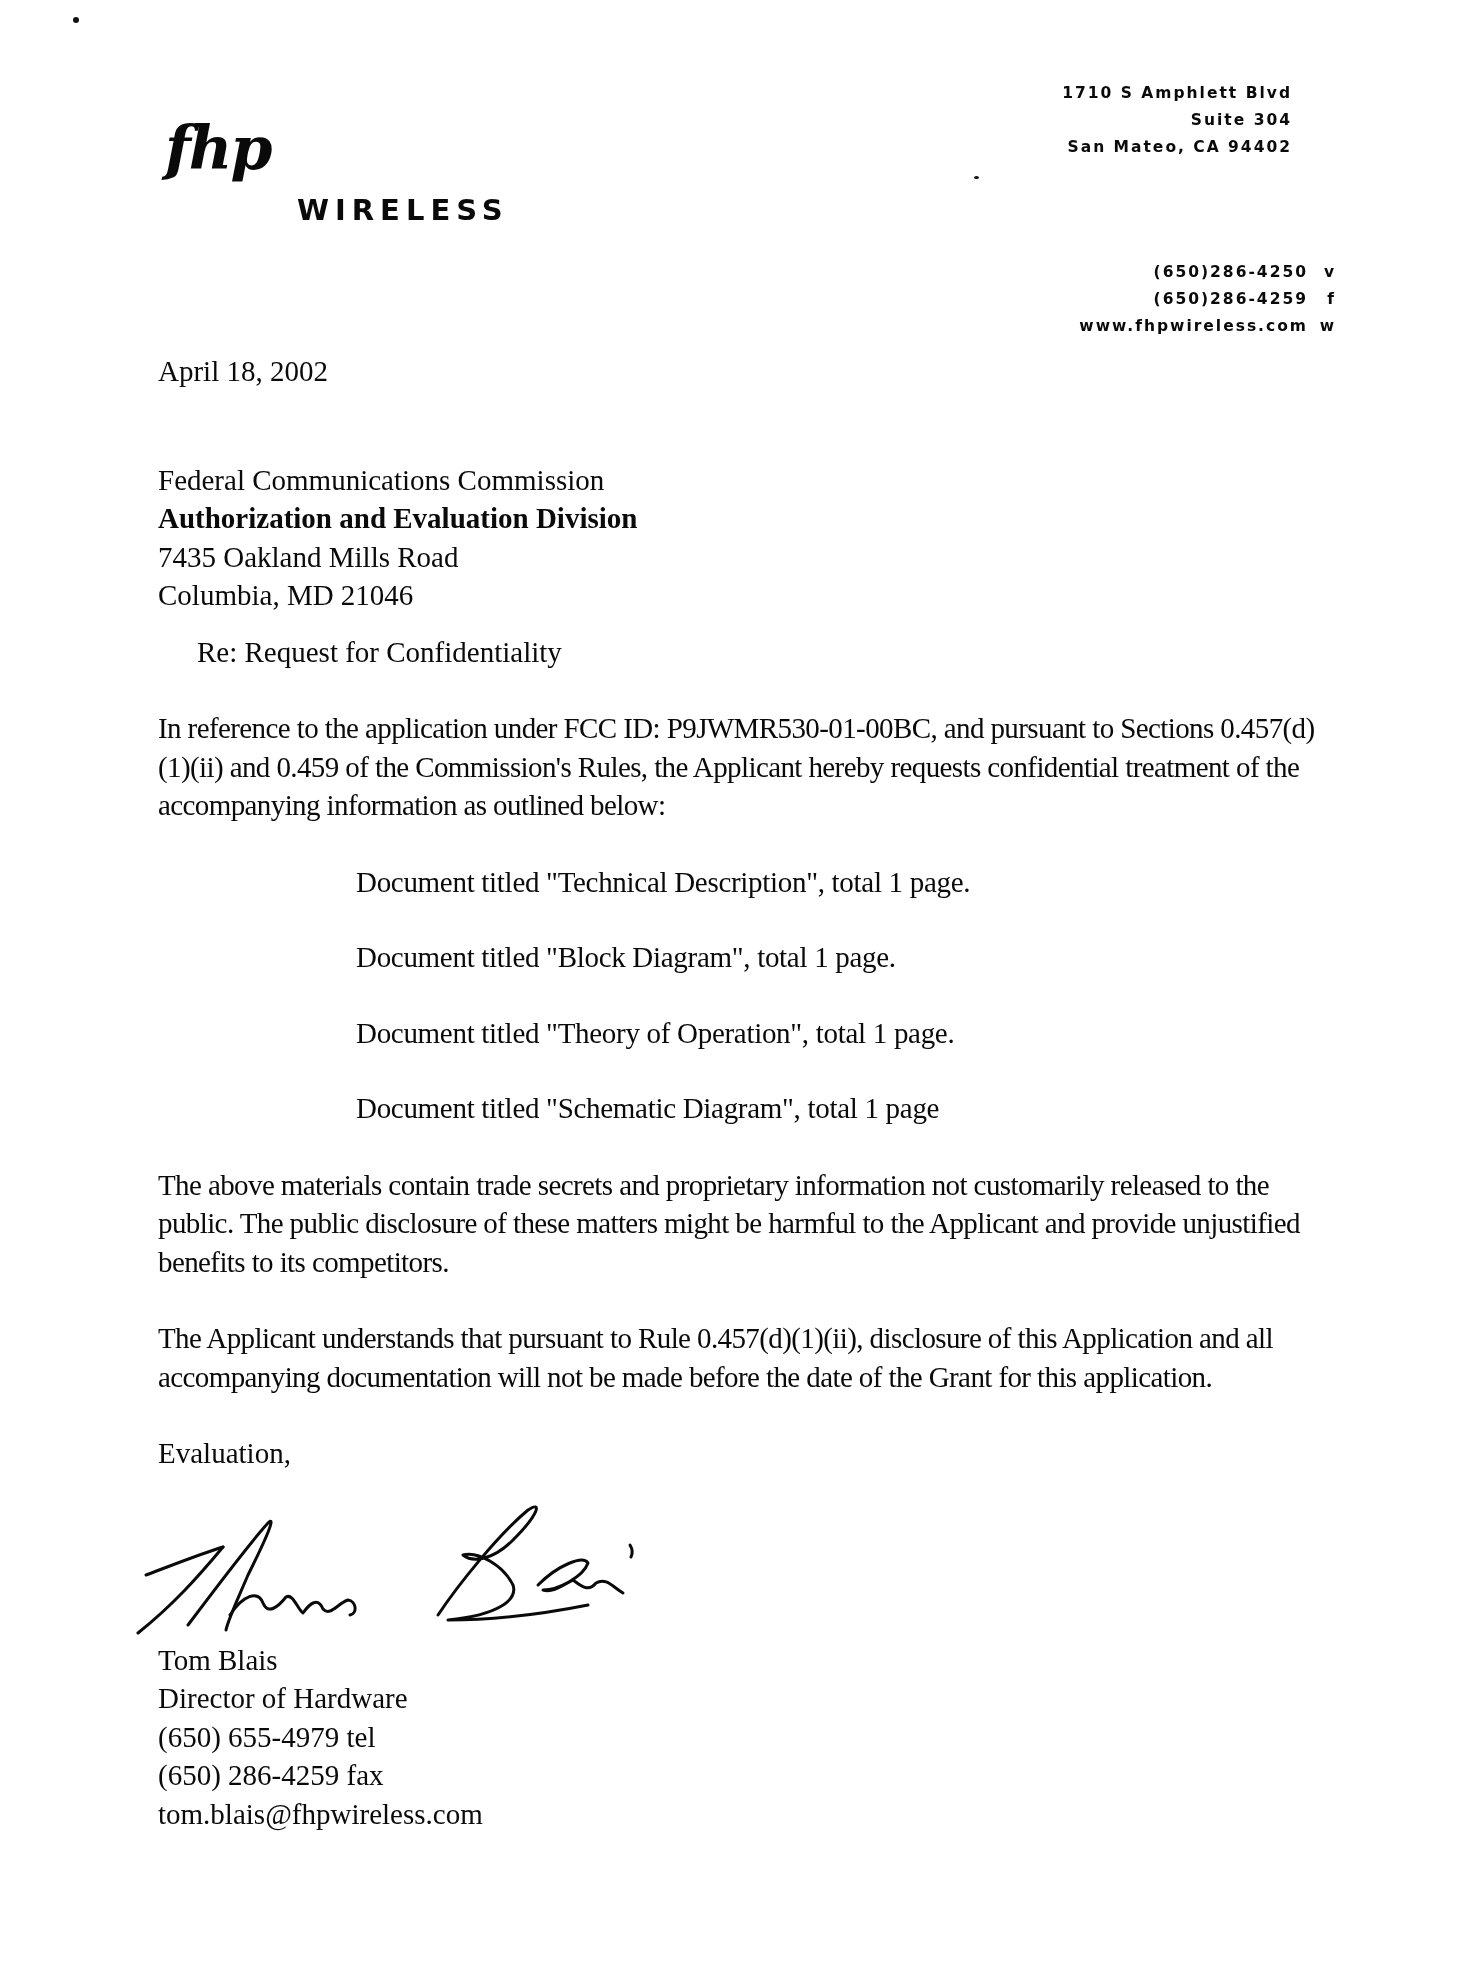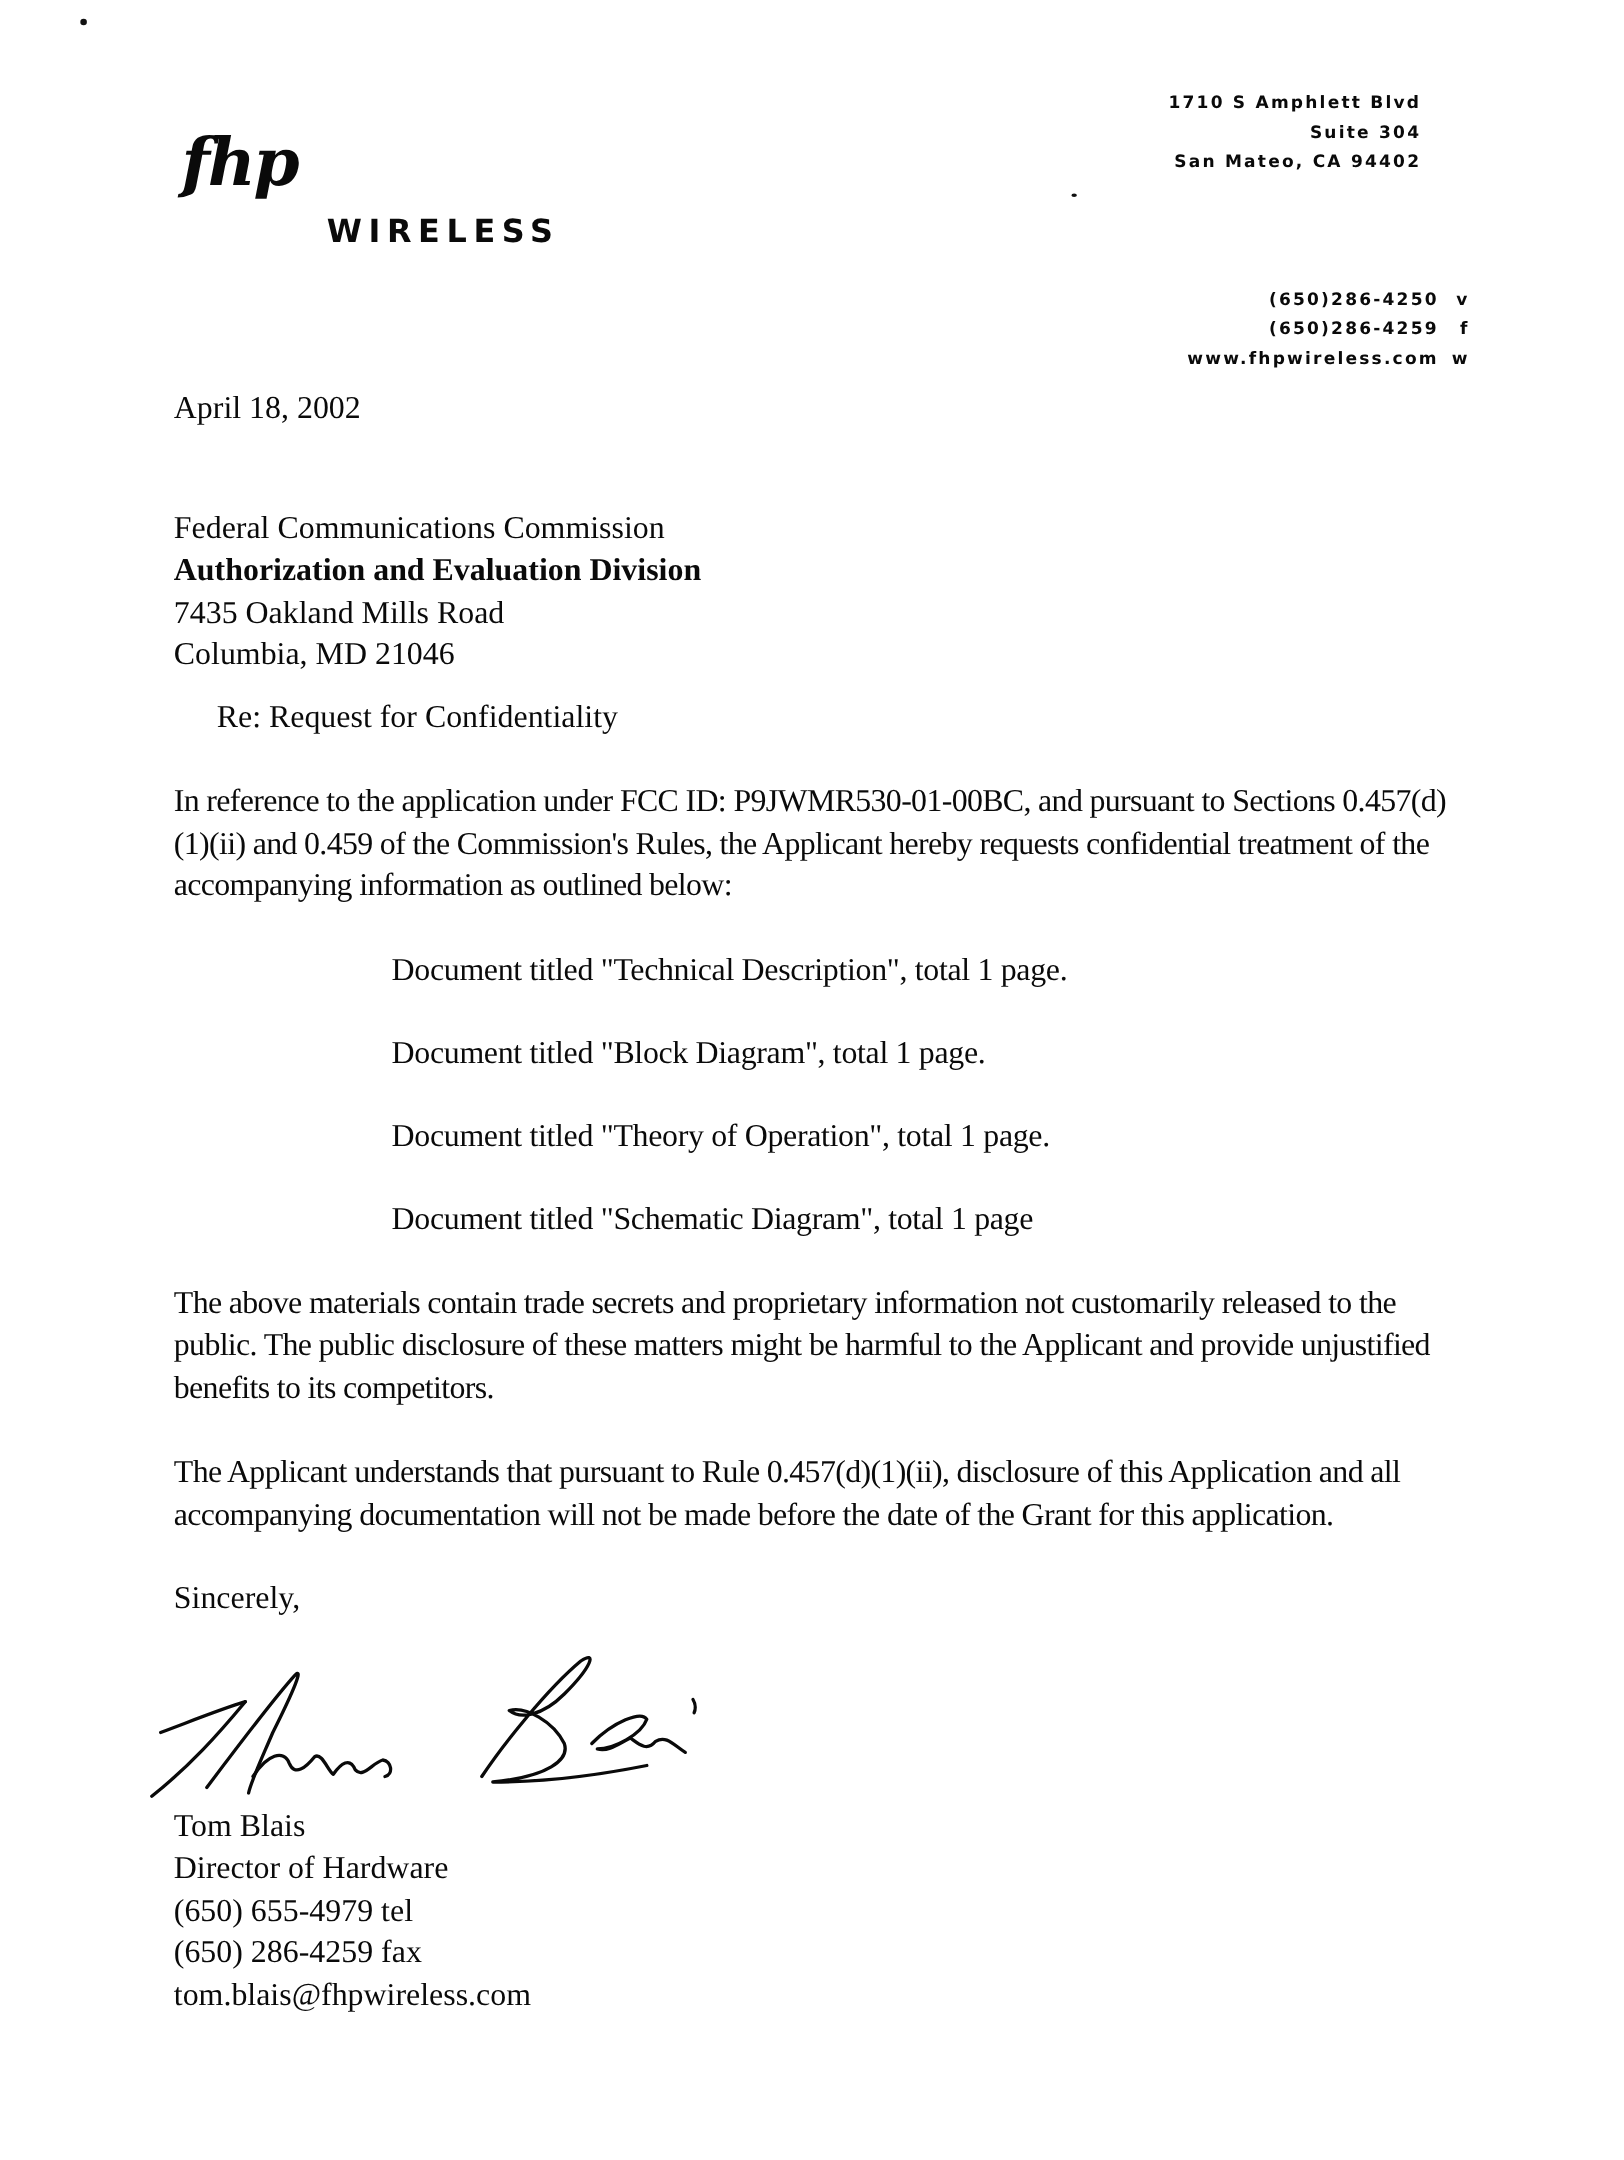--- a/index.html
+++ b/index.html
@@ -194,21 +194,21 @@
     <div class="doc-item">Document titled "Technical Description", total 1 page.</div>
     <div class="doc-item">Document titled "Block Diagram", total 1 page.</div>
     <div class="doc-item">Document titled "Theory of Operation", total 1 page.</div>
     <div class="doc-item">Document titled "Schematic Diagram", total 1 page</div>
   </div>
 
   <p class="block para condensed">The above materials contain trade secrets and proprietary information not customarily released to the public. The public disclosure of these matters might be harmful to the Applicant and provide unjustified benefits to its competitors.</p>
 
   <p class="block para condensed">The Applicant understands that pursuant to Rule 0.457(d)(1)(ii), disclosure of this Application and all accompanying documentation will not be made before the date of the Grant for this application.</p>
 
-  <p class="block closing">Sincerely,</p>
+  <p class="block closing">Evaluation,</p>
 
   <div class="signature">
     <svg width="560" height="150" viewBox="0 0 560 150">
       <g fill="none" stroke="#0a0a0a" stroke-width="3" stroke-linecap="round" stroke-linejoin="round">
 
         <path d="M28 90 C 60 78, 85 68, 105 62"></path>
         <path d="M105 62 C 80 92, 55 120, 20 148"></path>
 
         <path d="M70 140 C 100 100, 130 60, 150 38 C 158 30, 150 50, 130 90 C 118 118, 110 135, 108 145"></path>
 

